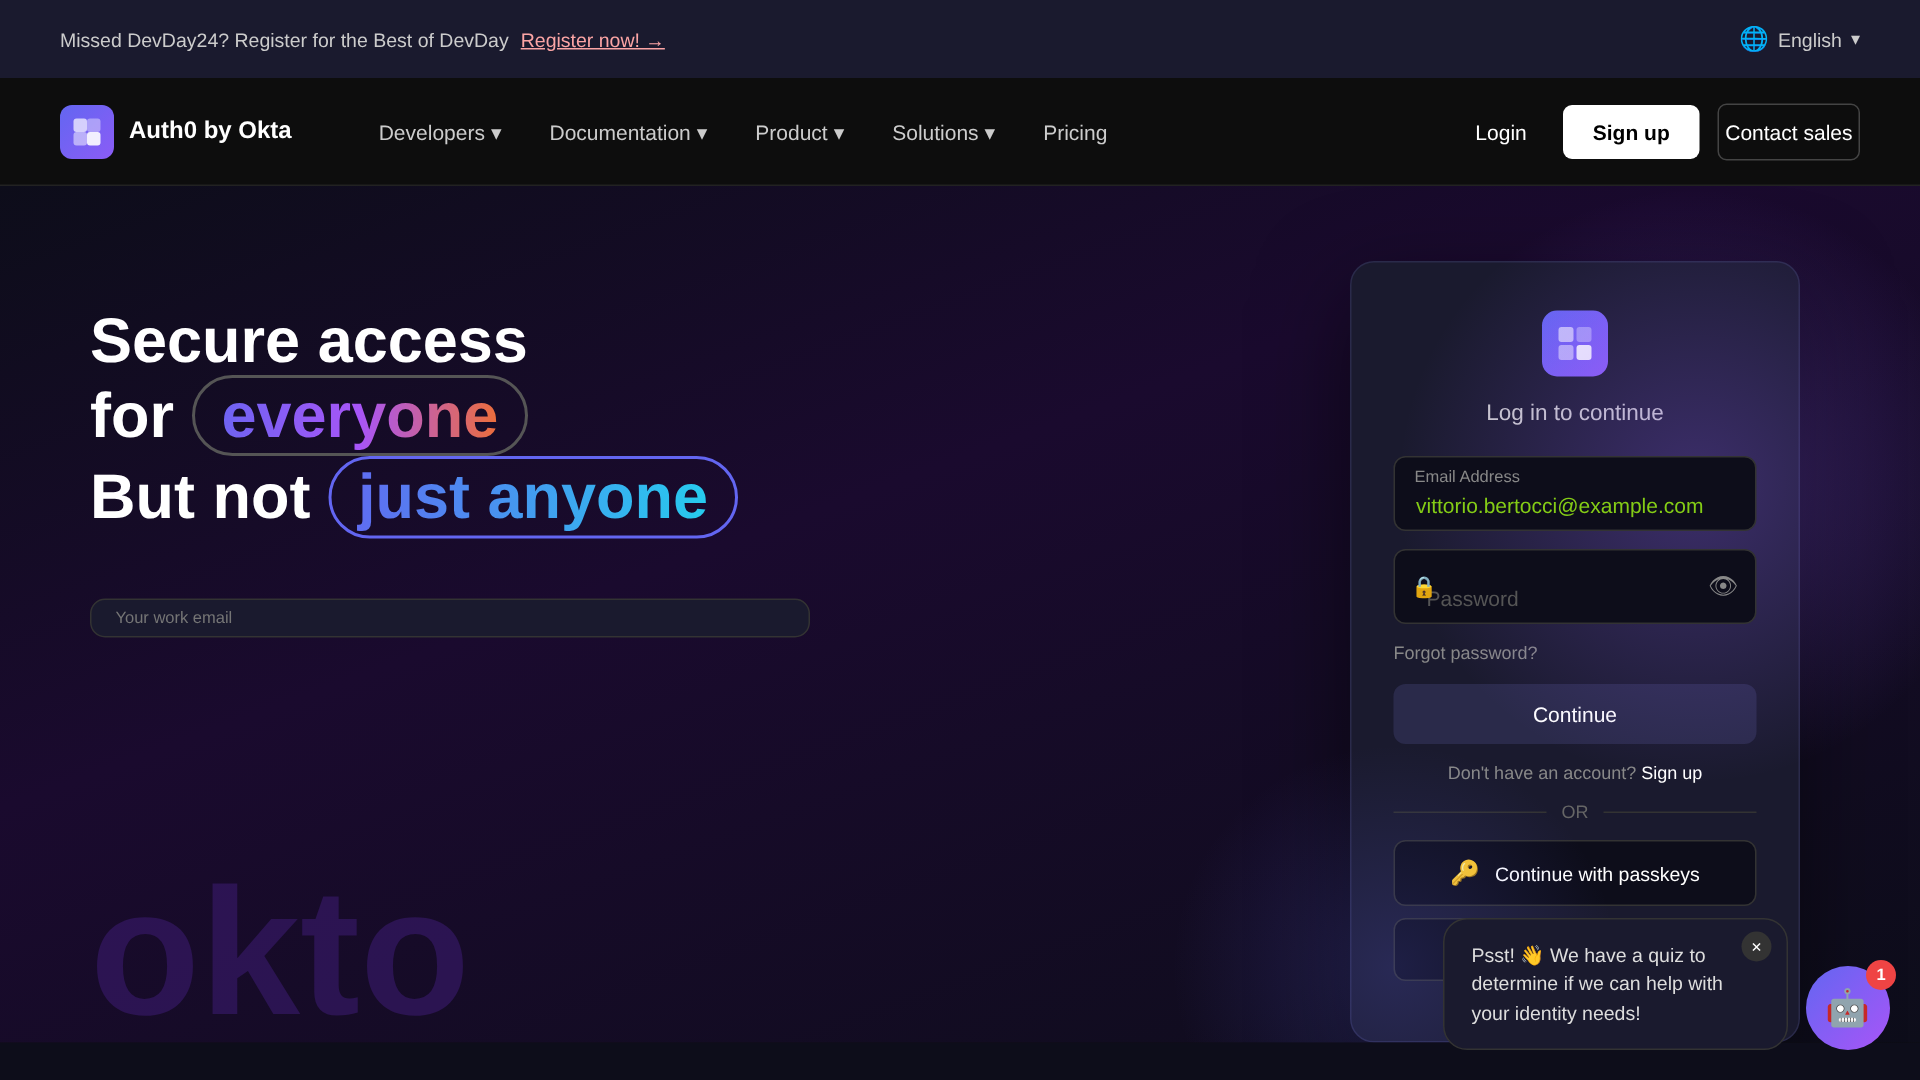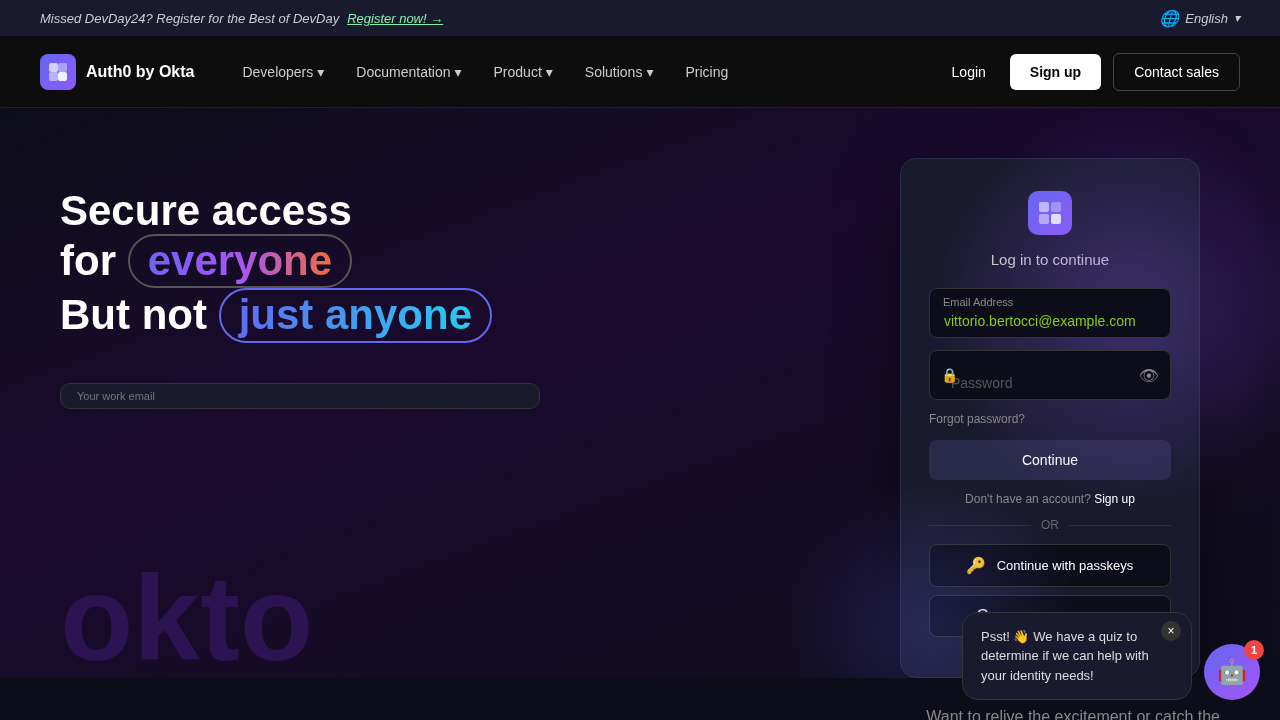--- a/index.html
+++ b/index.html
@@ -4,40 +4,39 @@
   <style>
     * { margin: 0; padding: 0; box-sizing: border-box; }
     body { font-family: -apple-system, BlinkMacSystemFont, 'Segoe UI', sans-serif; background: #0d0d0d; color: #fff; width: 1280px; height: 720px; overflow: hidden; position: relative; }
 
     
     .top-banner {
       background: #1a1a2e;
       color: #ccc;
       font-size: 13px;
       padding: 0 40px;
-      height: 36px;
+      height: 52px;
       display: flex;
       align-items: center;
       justify-content: space-between;
-      font-style: italic;
     }
     .top-banner-left { display: flex; align-items: center; gap: 8px; }
-    .top-banner-link { color: #86efac; text-decoration: underline; cursor: pointer; }
+    .top-banner-link { color: #fca5a5; text-decoration: underline; cursor: pointer; }
     .top-banner-right { display: flex; align-items: center; gap: 6px; color: #ccc; cursor: pointer; }
     .globe-icon { font-size: 16px; }
     .chevron-icon { font-size: 12px; }
 
     
     .navbar {
       background: #0d0d0d;
       height: 72px;
       display: flex;
       align-items: center;
       padding: 0 40px;
-      gap: 2px;
+      gap: 12px;
       border-bottom: 1px solid #222;
     }
     .logo-area { display: flex; align-items: center; gap: 10px; margin-right: 32px; cursor: pointer; }
     .logo-icon {
       width: 36px; height: 36px;
       background: linear-gradient(135deg, #6366f1, #8b5cf6);
       border-radius: 8px;
       display: flex; align-items: center; justify-content: center;
       font-size: 18px;
     }
@@ -52,21 +51,21 @@
     .nav-item.no-arrow { gap: 0; }
     .nav-actions { display: flex; align-items: center; gap: 12px; }
     .btn-login { color: #fff; background: none; border: none; font-size: 14px; cursor: pointer; padding: 8px 12px; }
     .btn-signup {
       background: #fff; color: #000; border: none;
       padding: 10px 20px; border-radius: 6px; font-size: 14px; font-weight: 600;
       cursor: pointer;
     }
     .btn-contact {
       background: none; color: #fff; border: 1px solid #444;
-      padding: 10px 20px; border-radius: 6px; font-size: 14px; font-weight: 500;
+      padding: 10px 4px; border-radius: 6px; font-size: 14px; font-weight: 500;
       cursor: pointer;
     }
 
     
     .hero {
       background: linear-gradient(160deg, #0d0d1a 0%, #1a0a2e 40%, #0d0d1a 100%);
       min-height: 540px;
       display: flex;
       align-items: flex-start;
       padding: 60px 60px 0;

